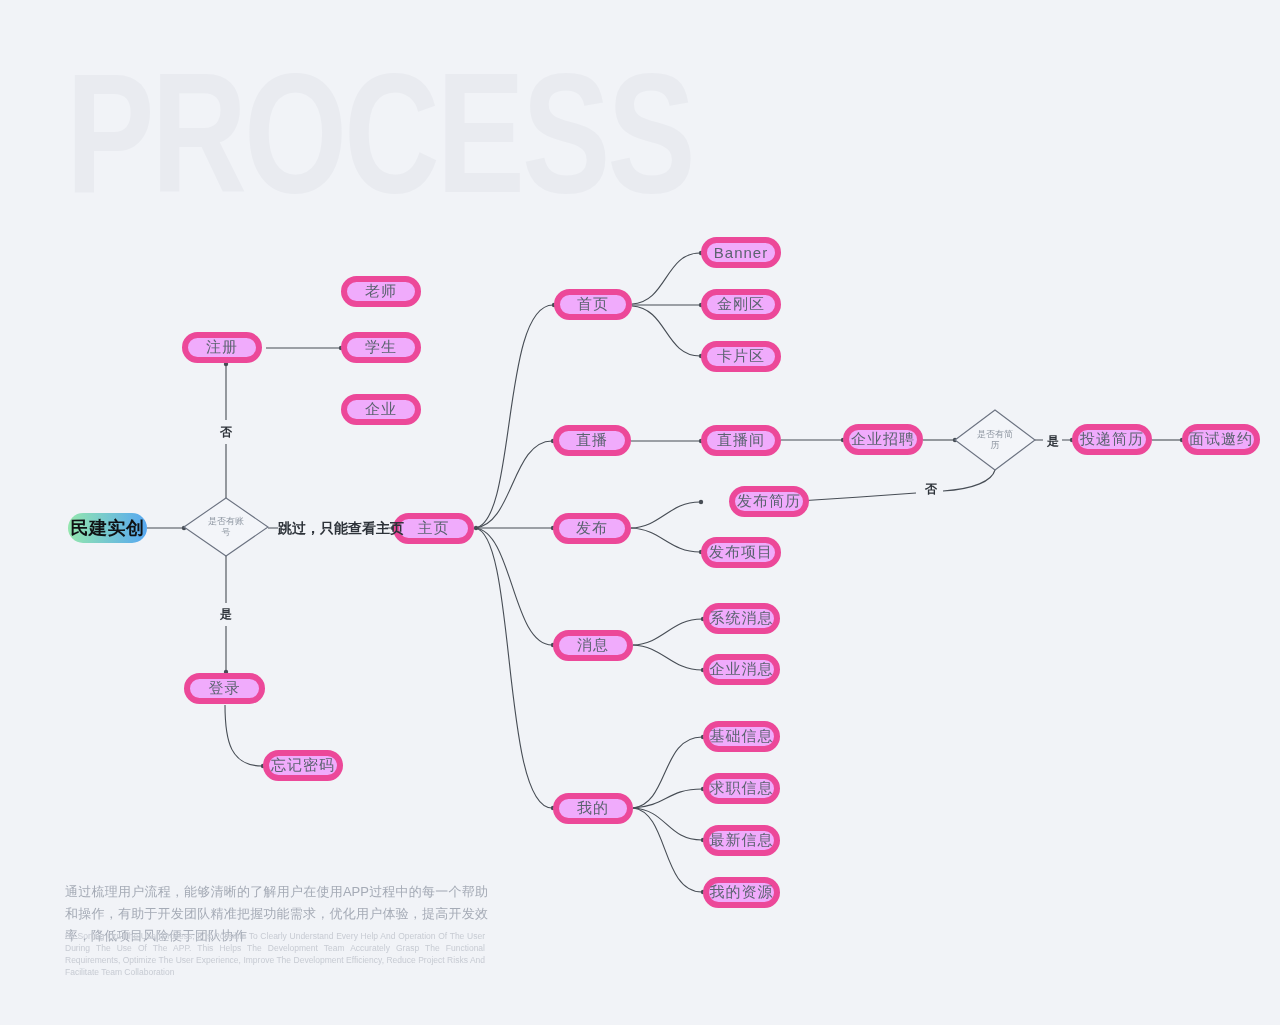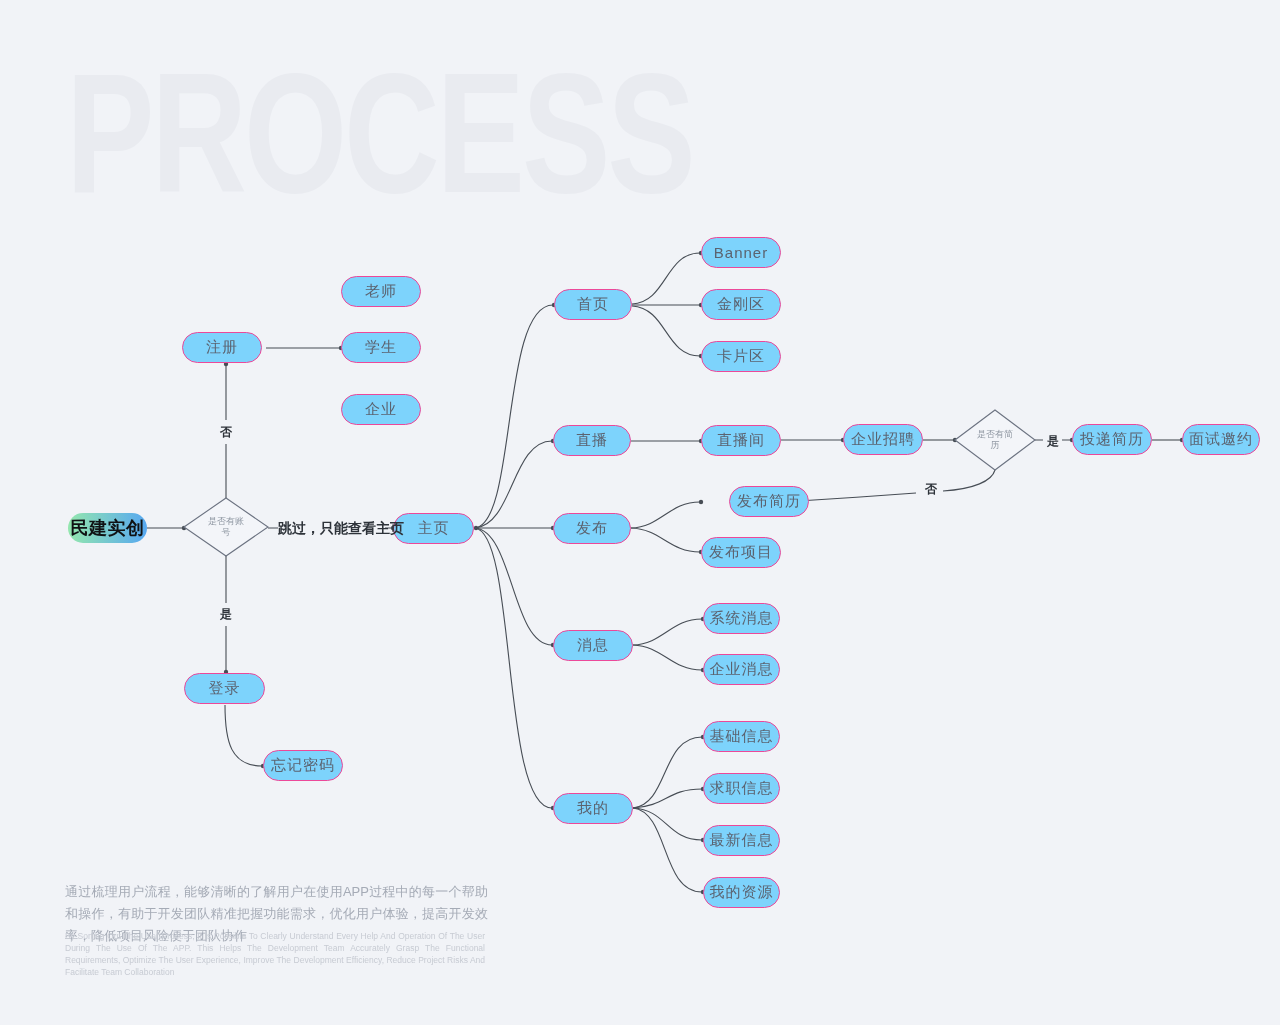--- a/index.html
+++ b/index.html
@@ -27,22 +27,22 @@
   }
 
   
   svg.edges { position: absolute; left: 0; top: 0; }
   svg.edges path { fill: none; stroke: #474d55; stroke-width: 1.1; }
   svg.edges circle { fill: #474d55; stroke: none; }
 
   
   .pill {
     position: absolute; height: 31px;
-    border: 1px solid #ec4899; border-radius: 16px;
-    background: #7dd3fc;
+    border: 6px solid #ec4899; border-radius: 16px;
+    background: #f0abfc;
     display: flex; align-items: center; justify-content: center;
     font-size: 15px; color: #5b6370; letter-spacing: 1px;
     white-space: nowrap;
   }
   .pill.start {
     border: none; height: 30px;
     background: linear-gradient(90deg, #94e7ae, #57a8f1);
     font-size: 18px; font-weight: 700; color: #101214; letter-spacing: 0.5px;
   }
 

